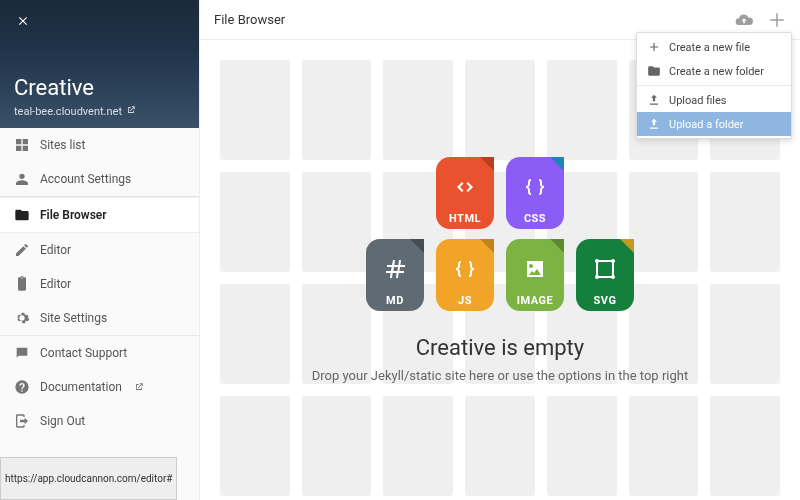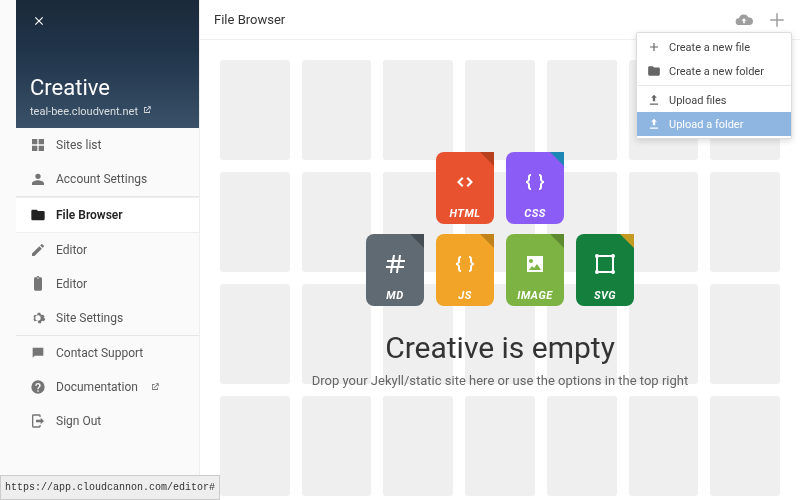--- a/index.html
+++ b/index.html
@@ -1,20 +1,20 @@
 <!DOCTYPE html>
 <html><head>
 <meta charset="utf-8">
 <style>
 * { margin: 0; padding: 0; box-sizing: border-box; font-family: -apple-system, BlinkMacSystemFont, "Segoe UI", Roboto, sans-serif; }
 html, body { width: 800px; height: 500px; overflow: hidden; }
 .app { display: flex; width: 100%; height: 100%; background: #fff; }
 
 
-.sidebar { width: 200px; flex: none; background: #fafafa; border-right: 1px solid #eee; display: flex; flex-direction: column; font-size: 12px; color: #555; padding-left: 16px; }
+.sidebar { width: 200px; flex: none; background: #fafafa; border-right: 1px solid #eee; display: flex; flex-direction: column; font-size: 12px; color: #555; }
 .hero { position: relative; height: 128px; background: linear-gradient(to bottom, #1b2a3a 0%, #20344a 40%, #3a5169 100%); color: #fff; display: flex; flex-direction: column; justify-content: space-between; padding: 12px 14px 10px; }
 .hero-close { width: 18px; height: 18px; display: flex; align-items: center; justify-content: center; cursor: pointer; }
 .hero-close svg { width: 14px; height: 14px; }
 .hero-bottom { }
 .hero-title { font-size: 22px; font-weight: 400; margin-bottom: 4px; }
 .hero-sub { font-size: 11px; opacity: 0.8; display: inline-flex; align-items: flex-start; gap: 4px; }
 .hero-sub svg { width: 10px; height: 10px; }
 
 .nav { flex: 1; overflow: auto; }
 .nav-sep { height: 1px; background: #e6e6e6; margin: 0; }
@@ -30,45 +30,45 @@
 .topbar-title { font-size: 13px; color: #333; }
 .topbar-actions { margin-left: auto; display: flex; gap: 14px; align-items: center; }
 .topbar-actions .tb { cursor: pointer; display: flex; align-items: center; justify-content: center; }
 .topbar-actions svg { fill: #9e9e9e; }
 
 .content { flex: 1; position: relative; display: flex; flex-direction: column; align-items: center; justify-content: center; overflow: hidden; }
 .bg-tiles { position: absolute; inset: 0; display: grid; grid-template-columns: repeat(7, 1fr); grid-auto-rows: 100px; gap: 12px; padding: 20px; opacity: 0.06; pointer-events: none; }
 .bg-tile { background: #000; border-radius: 3px; }
 
 .file-row { display: flex; gap: 12px; margin-bottom: 10px; z-index: 1; }
-.file { width: 58px; height: 72px; position: relative; border-radius: 8px; display: flex; flex-direction: column; align-items: center; justify-content: flex-end; padding-bottom: 4px; font-style: italic; }
+.file { width: 58px; height: 72px; position: relative; border-radius: 14px; display: flex; flex-direction: column; align-items: center; justify-content: flex-end; padding-bottom: 4px; }
 .file::before { content: ""; position: absolute; top: 0; right: 0; border-style: solid; border-width: 0 14px 14px 0; }
 .file .glyph { position: absolute; top: 18px; left: 0; right: 0; display: flex; justify-content: center; }
 .file .glyph svg { fill: #fff; }
 .file-label { color: #fff; font-size: 11px; font-weight: 700; letter-spacing: 0.5px; }
 .f-html { background: #e8522f; } .f-html::before { border-color: transparent #b7411f transparent transparent; }
 .f-css  { background: #8b5cf6; } .f-css::before  { border-color: transparent #1c86b4 transparent transparent; }
 .f-md   { background: #5f6a72; } .f-md::before   { border-color: transparent #454e54 transparent transparent; }
 .f-js   { background: #f1a428; } .f-js::before   { border-color: transparent #c1821b transparent transparent; }
 .f-img  { background: #7cb342; } .f-img::before  { border-color: transparent #5e8a2f transparent transparent; }
 .f-svg  { background: #15803d; } .f-svg::before  { border-color: transparent #c49b22 transparent transparent; }
 
-.empty-title { font-size: 30px; color: #333; margin-top: 14px; z-index: 1; }
+.empty-title { font-size: 22px; color: #333; margin-top: 14px; z-index: 1; }
 .empty-sub { font-size: 13px; color: #666; margin-top: 8px; z-index: 1; }
 
 
 .dropdown { position: absolute; top: 32px; right: 8px; width: 156px; background: #fff; border: 1px solid #ddd; border-radius: 2px; box-shadow: 0 2px 6px rgba(0,0,0,0.15); font-size: 11px; z-index: 5; padding: 2px 0; }
 .dd-item { display: flex; align-items: center; gap: 8px; padding: 5px 10px; cursor: pointer; color: #444; }
 .dd-item.hl { background: #8fb6e0; color: #fff; }
 .dd-item .dic { width: 14px; height: 14px; fill: #666; flex: none; }
 .dd-item.hl .dic { fill: #fff; }
 .dd-sep { height: 1px; background: #e8e8e8; margin: 2px 0; }
 
 
-.statusbar { position: absolute; left: 0; bottom: 0; background: #eee; border: 1px solid #ccc; padding: 6px 4px; font-size: 10px; color: #333; z-index: 10; font-family: Liberation Mono, monospace; }
+.statusbar { position: absolute; left: 0; bottom: 0; background: #eee; border: 1px solid #ccc; padding: 15px 4px; font-size: 10px; color: #333; z-index: 10; }
 </style>
 </head>
 <body>
 
 <div class="app">
   <aside class="sidebar">
     <div class="hero">
       <div class="hero-close">
         <svg viewBox="0 0 24 24">
             <path fill="#fff" d="M19 6.4L17.6 5 12 10.6 6.4 5 5 6.4 10.6 12 5 17.6 6.4 19 12 13.4 17.6 19 19 17.6 13.4 12z"></path>

